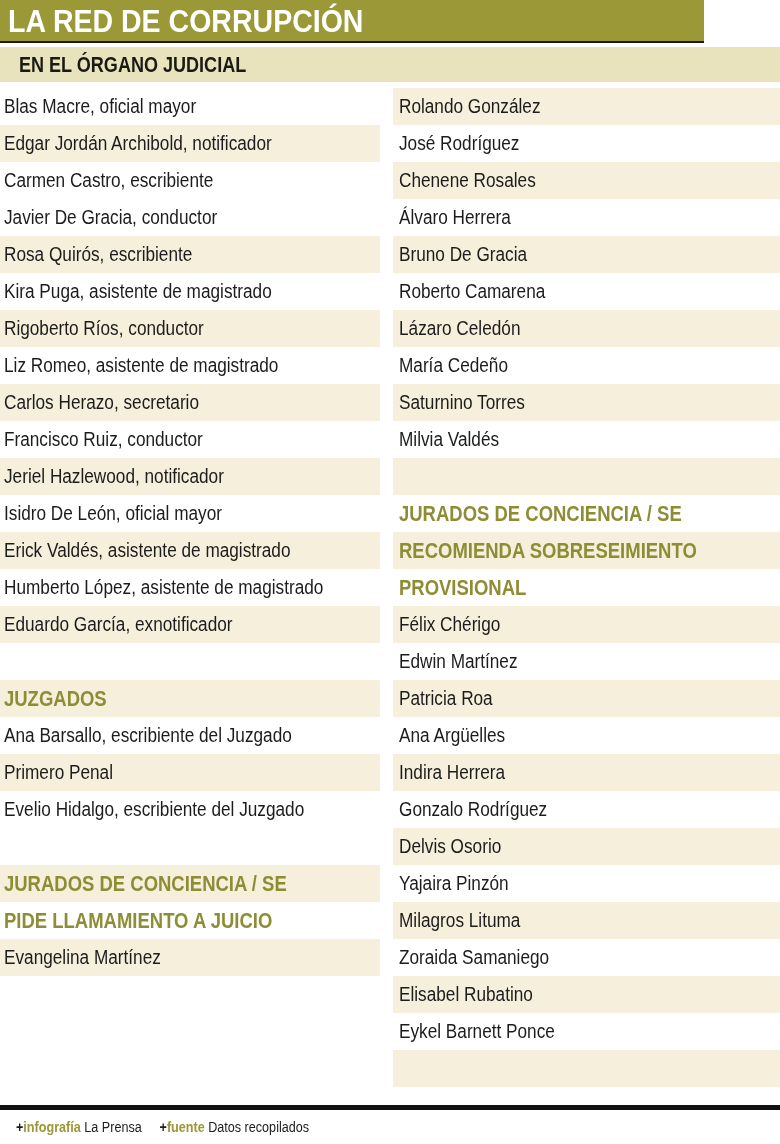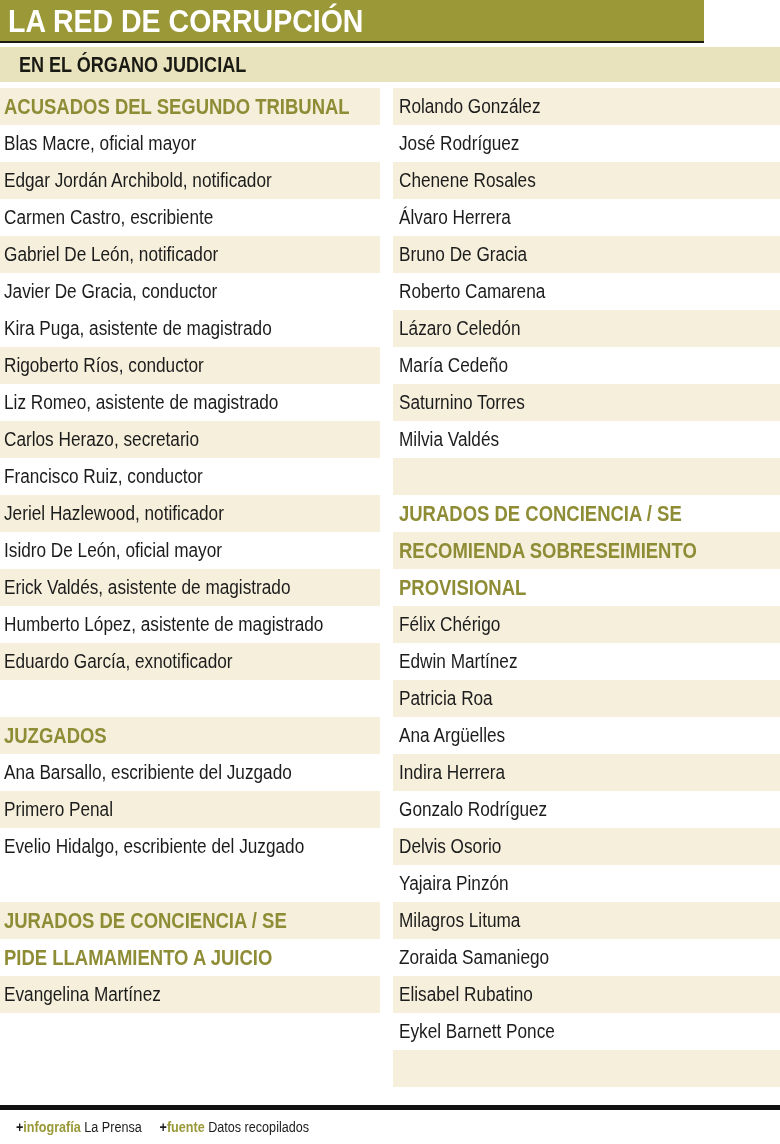--- a/index.html
+++ b/index.html
@@ -57,26 +57,25 @@
 <body>
 
 <div class="title-bar">
   <div class="title">LA RED DE CORRUPCIÓN</div>
 </div>
 <div class="subtitle-bar">
   <div class="subtitle">EN EL ÓRGANO JUDICIAL</div>
 </div>
 
 <div class="col col-left" id="col-left">
-    <div class="row odd head"><span class="txt">ACUSADOS DEL SEGUNDO TRIBUNAL</span></div>
     <div class="row even"><span class="txt">Blas Macre, oficial mayor</span></div>
     <div class="row odd"><span class="txt">Edgar Jordán Archibold, notificador</span></div>
     <div class="row even"><span class="txt">Carmen Castro, escribiente</span></div>
-    <div class="row odd"><span class="txt">Gabriel De León, notificador</span></div>
     <div class="row even"><span class="txt">Javier De Gracia,  conductor</span></div>
+    <div class="row odd"><span class="txt">Rosa Quirós, escribiente</span></div>
     <div class="row even"><span class="txt">Kira Puga, asistente de magistrado</span></div>
     <div class="row odd"><span class="txt">Rigoberto Ríos, conductor</span></div>
     <div class="row even"><span class="txt">Liz Romeo, asistente de magistrado</span></div>
     <div class="row odd"><span class="txt">Carlos Herazo, secretario</span></div>
     <div class="row even"><span class="txt">Francisco Ruiz, conductor</span></div>
     <div class="row odd"><span class="txt">Jeriel Hazlewood, notificador</span></div>
     <div class="row even"><span class="txt">Isidro De León, oficial mayor</span></div>
     <div class="row odd"><span class="txt">Erick Valdés, asistente de magistrado</span></div>
     <div class="row even"><span class="txt">Humberto López, asistente de magistrado</span></div>
     <div class="row odd"><span class="txt">Eduardo García, exnotificador</span></div>

